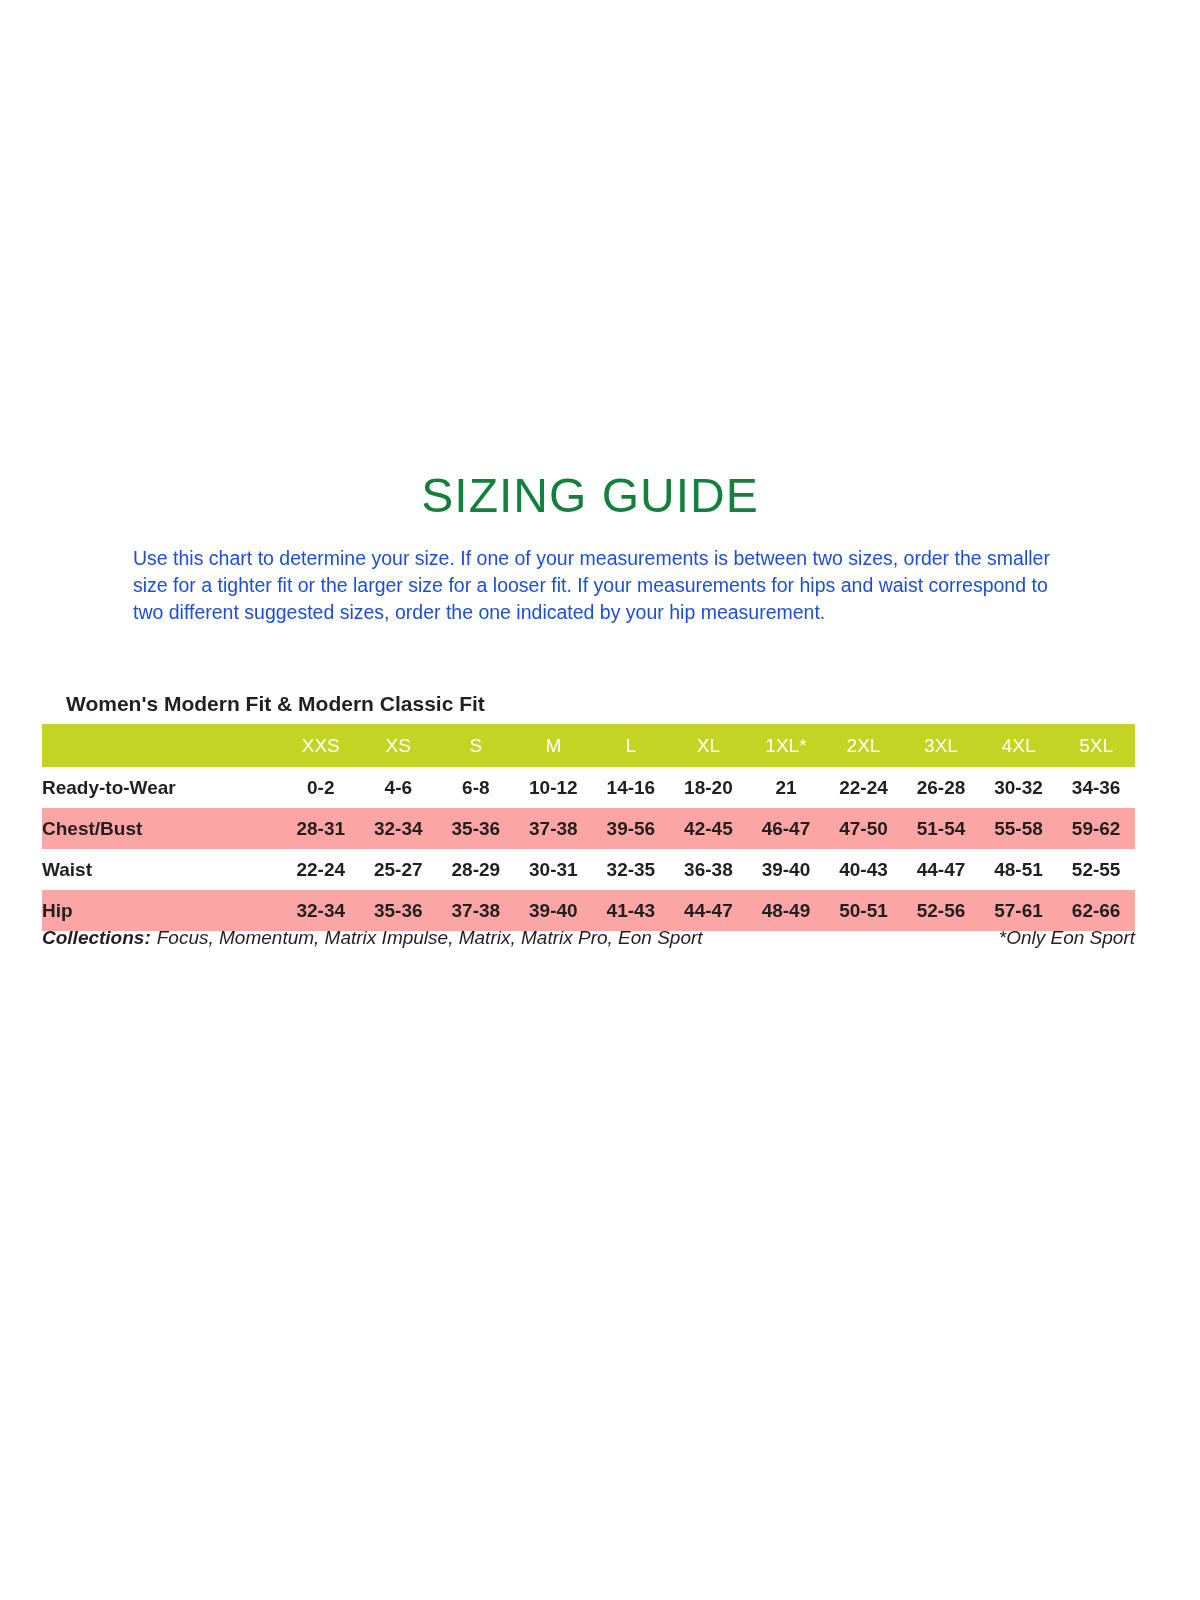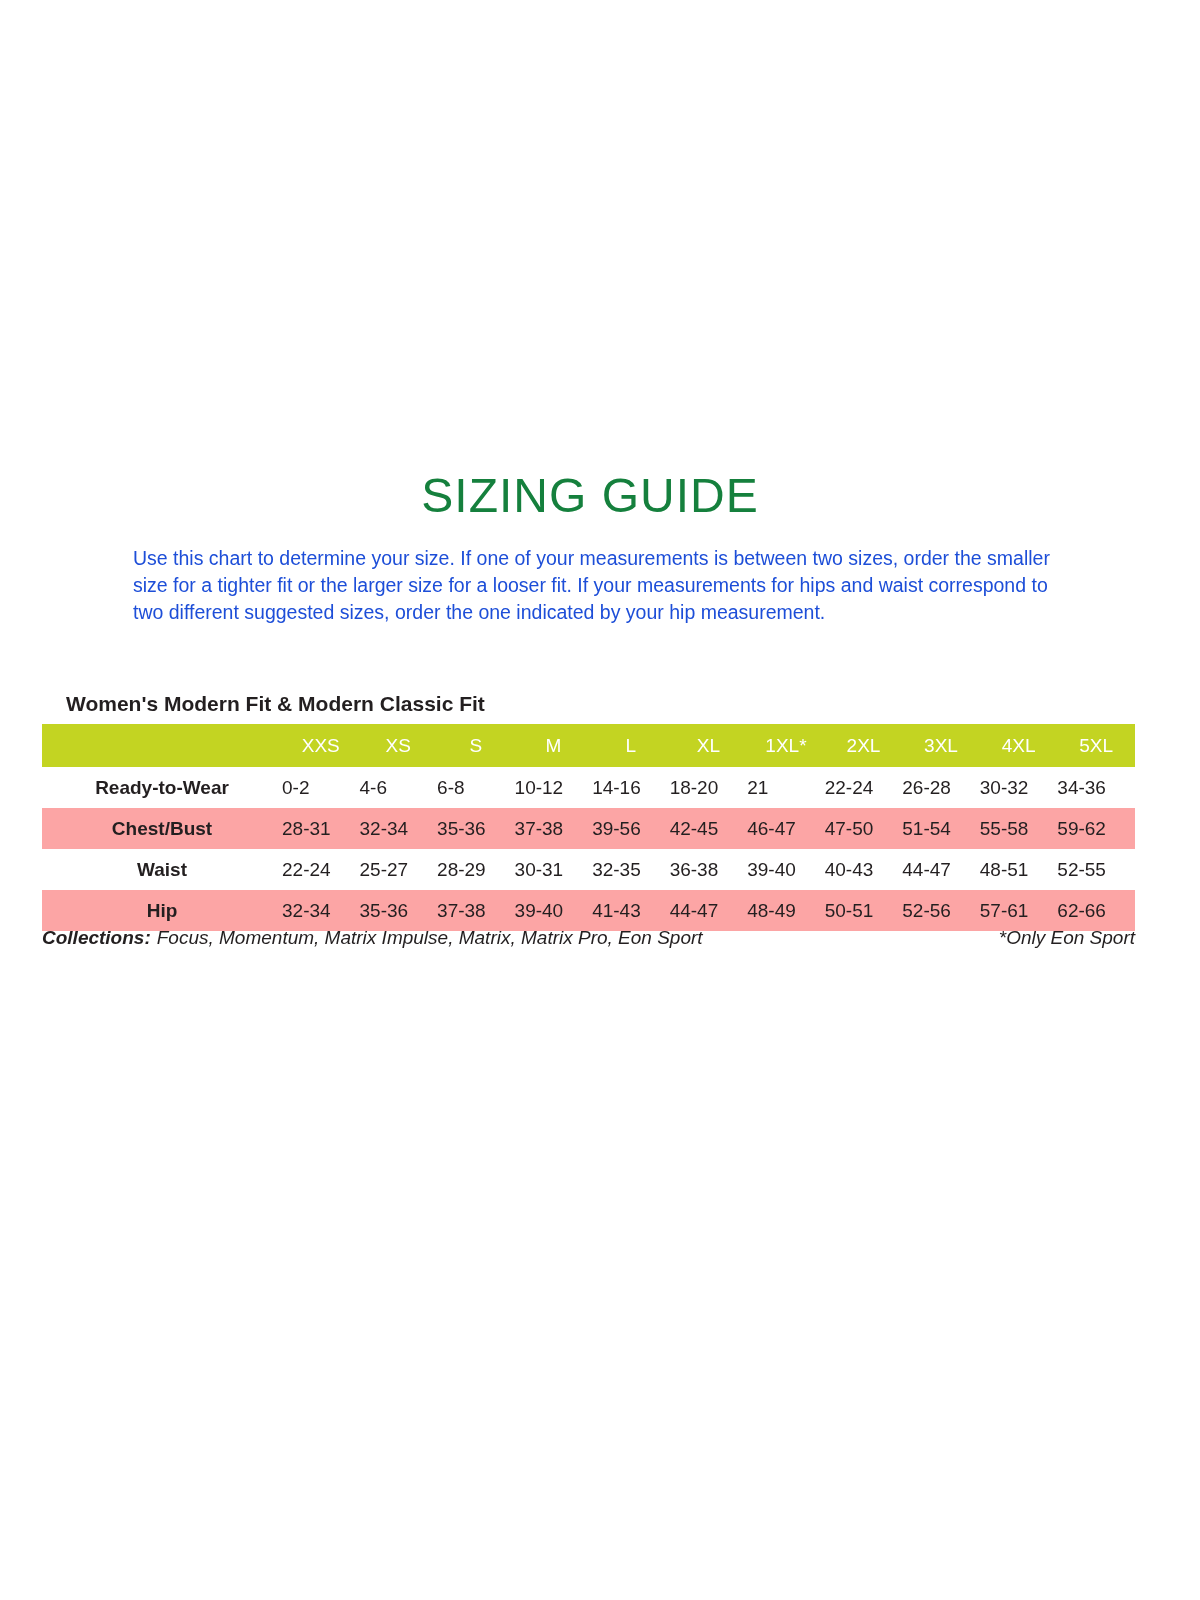--- a/index.html
+++ b/index.html
@@ -60,29 +60,29 @@
   thead th {
     background:#c3d422;
     color:#ffffff;
     font-weight:400;
     height:43px;
     text-align:center;
     vertical-align:middle;
   }
   tbody th {
     font-weight:700;
+    text-align:left;
+    vertical-align:middle;
+    height:41px;
+  }
+  tbody td {
     text-align:center;
     vertical-align:middle;
     height:41px;
-  }
-  tbody td {
-    text-align:left;
-    vertical-align:middle;
-    height:41px;
-    font-weight:400;
+    font-weight:700;
   }
   tr.row-gray th, tr.row-gray td { background:#fca5a5; }
   tr.row-white th, tr.row-white td { background:#ffffff; }
   .footnote {
     position:absolute;
     top:927px;
     left:42px;
     width:1093px;
     display:flex;
     justify-content:space-between;

